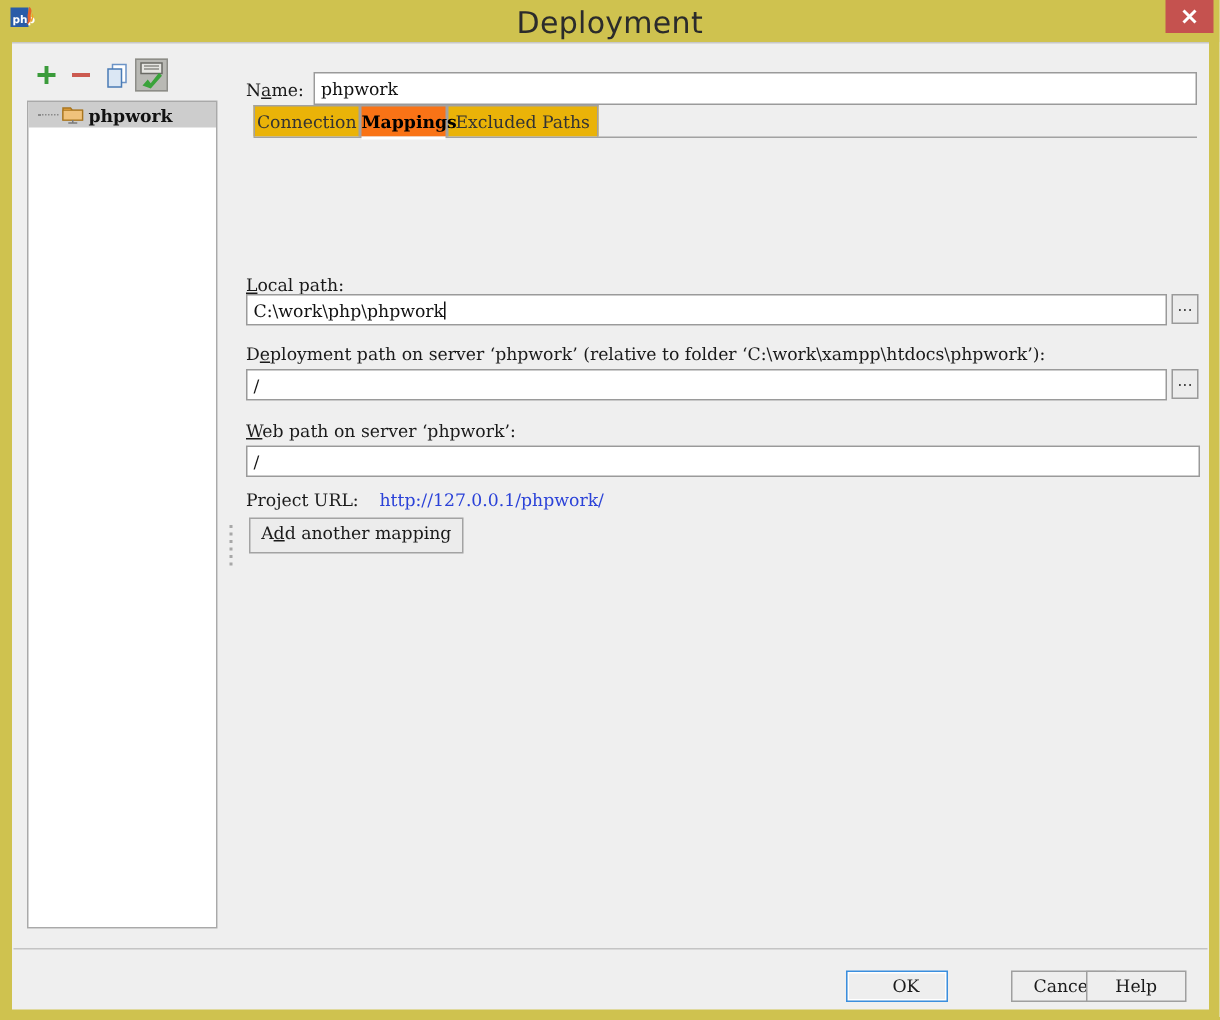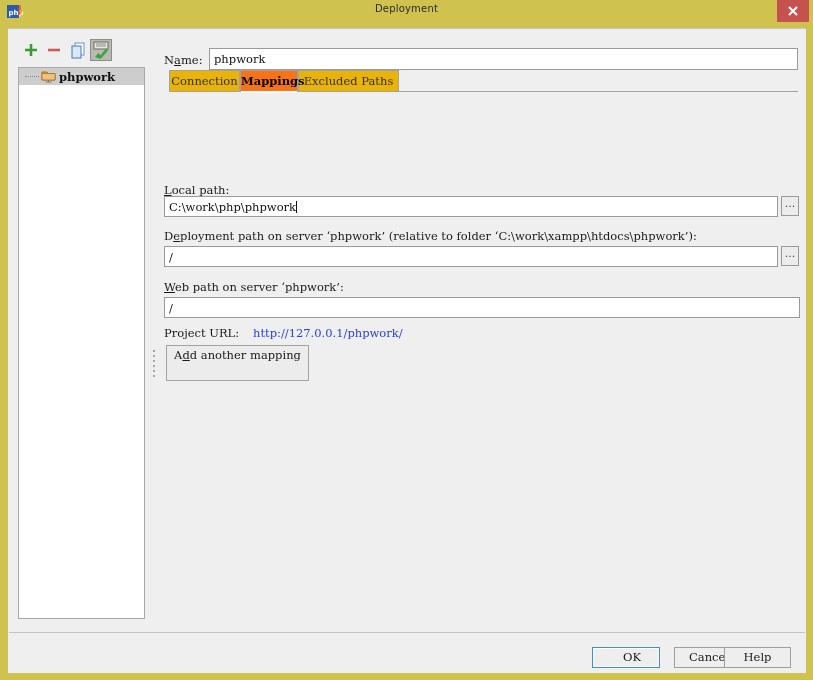--- a/index.html
+++ b/index.html
@@ -21,21 +21,21 @@
     width: 813px; height: 28px;
     background: #cfc24f;
   }
   #app-icon {
     position: absolute; left: 6px; top: 3px;
     width: 20px; height: 20px;
   }
   #title-text {
     position: absolute; left: 0; top: 3px;
     width: 813px; text-align: center;
-    font-size: 10px;
+    font-size: 20px;
     color: #2b2b2b;
     font-family: "DejaVu Sans", sans-serif;
     letter-spacing: .2px;
   }
   #close-button {
     position: absolute; left: 777px; top: 0px;
     width: 32px; height: 22px;
     background: #c5524f;
     cursor: pointer;
   }
@@ -347,24 +347,24 @@
     <div class="browse-btn" style="left:623px; top:209px;">...</div>
 
     <div class="label" style="left:6px; top:243px;"><span class="mn">W</span><span>eb path on server ‘phpwork’:</span></div>
     <div class="textfield" style="left:6px; top:260px; width:636px; height:21px;">
       <span>/</span>
     </div>
 
     <div class="label" style="left:6px; top:289px;">Project URL:</div>
     <div class="link" style="left:95px; top:289px;">http://127.0.0.1/phpwork/</div>
 
-    <div class="pushbutton" style="left:8px; top:308px; width:143px; height:36px; line-height:18px;">A<span class="mn">d</span>d another mapping</div>
+    <div class="pushbutton" style="left:8px; top:308px; width:143px; height:24px; line-height:18px;">A<span class="mn">d</span>d another mapping</div>
 
   </div>
 
   <div id="bottom-sep" style="left:1px; top:603px; width:796px;"></div>
 </div>
 
 <div id="buttonbar">
-  <div class="dlgbtn default" style="left:592px; width:68px;padding-left:12px;">OK</div>
+  <div class="dlgbtn default" style="left:564px; width:68px;padding-left:12px;">OK</div>
   <div class="dlgbtn" style="left:652px; width:70px;margin-left:22px;">Cancel</div>
   <div class="dlgbtn" style="left:724px; width:67px;">Help</div>
 </div>
 
 </body></html>

